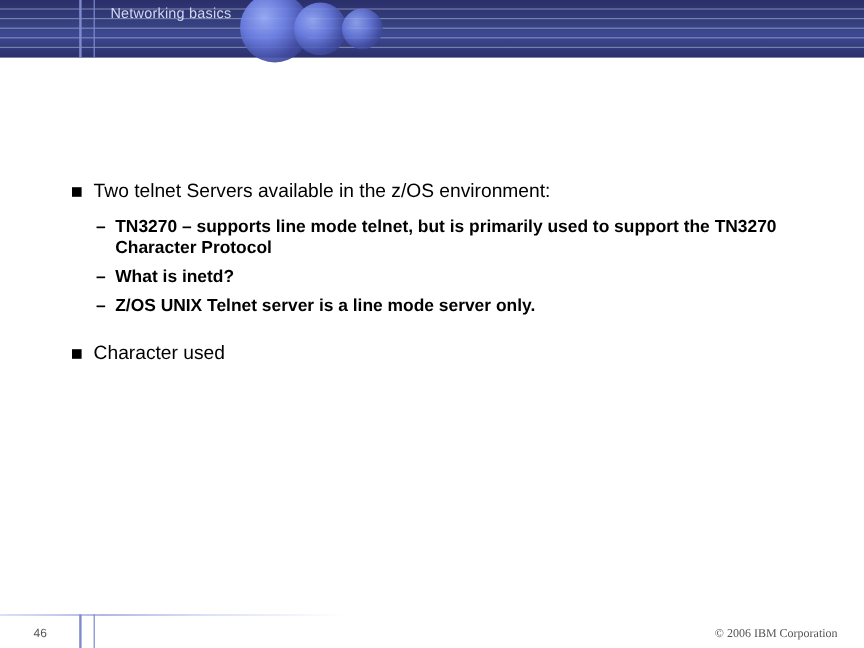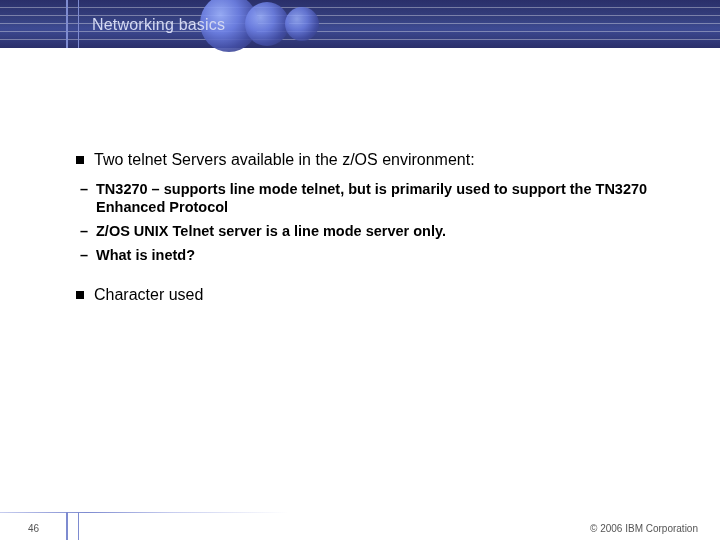--- a/index.html
+++ b/index.html
@@ -25,37 +25,37 @@
   .circle {
     position: absolute; top: -6px; width: 58px; height: 58px; border-radius: 50%;
     background: radial-gradient(circle at 35% 35%, #9fb4ff 0%, #6f82e6 35%, #4450a8 65%, #2a2f6a 100%);
     opacity: 0.9;
   }
   .circle.c1 { left: 200px; }
   .circle.c2 { left: 245px; width: 44px; height: 44px; top: 2px; opacity: 0.85; }
   .circle.c3 { left: 285px; width: 34px; height: 34px; top: 7px; opacity: 0.8; }
 
   .toptitle {
-    position: absolute; left: 92px; top: 16px; color: #d3d8f2; font-size: 16px;
+    position: absolute; left: 92px; top: 4px; color: #d3d8f2; font-size: 12px;
     letter-spacing: 0.2px;
     text-align: right;
   }
 
   
   .maintitle {
     position: absolute; left: 18px; top: 78px; color: #3a52c7; font-size: 26px;
     font-weight: 400;
   }
 
   
   .body {
     position: absolute; left: 60px; top: 142px; width: 620px; color: #000; font-size: 16px;
   }
   .bullet {
-    position: relative; padding-left: 18px; margin: 8px 0 10px 16px; line-height: 1.25;
+    position: relative; padding-left: 18px; margin: 8px 0 10px 0; line-height: 1.25;
   }
   .bullet::before {
     content: ""; position: absolute; left: 0; top: 6px; width: 8px; height: 8px; background: #000;
   }
   .sub {
     position: relative; padding-left: 30px; margin: 6px 0 6px 6px; font-size: 14.5px; font-weight: 700;
     line-height: 1.25;
   }
   .sub::before {
     content: "–"; position: absolute; left: 14px; top: 0; font-weight: 700;
@@ -68,21 +68,21 @@
   }
   .footer .line {
     position: absolute; left: 0; right: 0; top: 0; height: 1px;
     background: linear-gradient(to right, #c7cdef 0%, #7e8bd0 12%, #c7cdef 24%, #fff 40%);
   }
   .vrule-bot { top: auto; bottom: 0; height: 28px; }
   .pagenum {
     position: absolute; left: 28px; bottom: 6px; font-size: 10px; color: #555;
   }
   .copyright {
-    position: absolute; right: 22px; bottom: 6px; font-size: 10px; color: #555;
+    position: absolute; right: 22px; bottom: 6px; font-size: 10px; color: #555; font-family: Liberation Serif, serif;
   }
 </style>
 </head>
 <body>
 
 <div class="slide">
 
   <div class="topband">
     <div class="hstripe s1"></div>
       <div class="hstripe s2"></div>
@@ -97,27 +97,27 @@
     <div class="toptitle">Networking basics</div>
   </div>
 
 
   <div class="body">
 
     <div class="bullet">
       <span>Two telnet Servers available in the z/OS environment:</span>
     </div>
     <div class="sub">
-      <span>TN3270 – supports line mode telnet, but is primarily used to support the TN3270 Enhanced Protocol</span>
+      <span>TN3270 – supports line mode telnet, but is primarily used to support the TN3270 Character Protocol</span>
+    </div>
+    <div class="sub">
+      <span>What is inetd?</span>
     </div>
     <div class="sub">
       <span>Z/OS UNIX Telnet server is a line mode server only.</span>
-    </div>
-    <div class="sub">
-      <span>What is inetd?</span>
     </div>
 
     <div class="gap"></div>
 
     <div class="bullet">
       <span>Character used</span>
     </div>
 
   </div>
 

